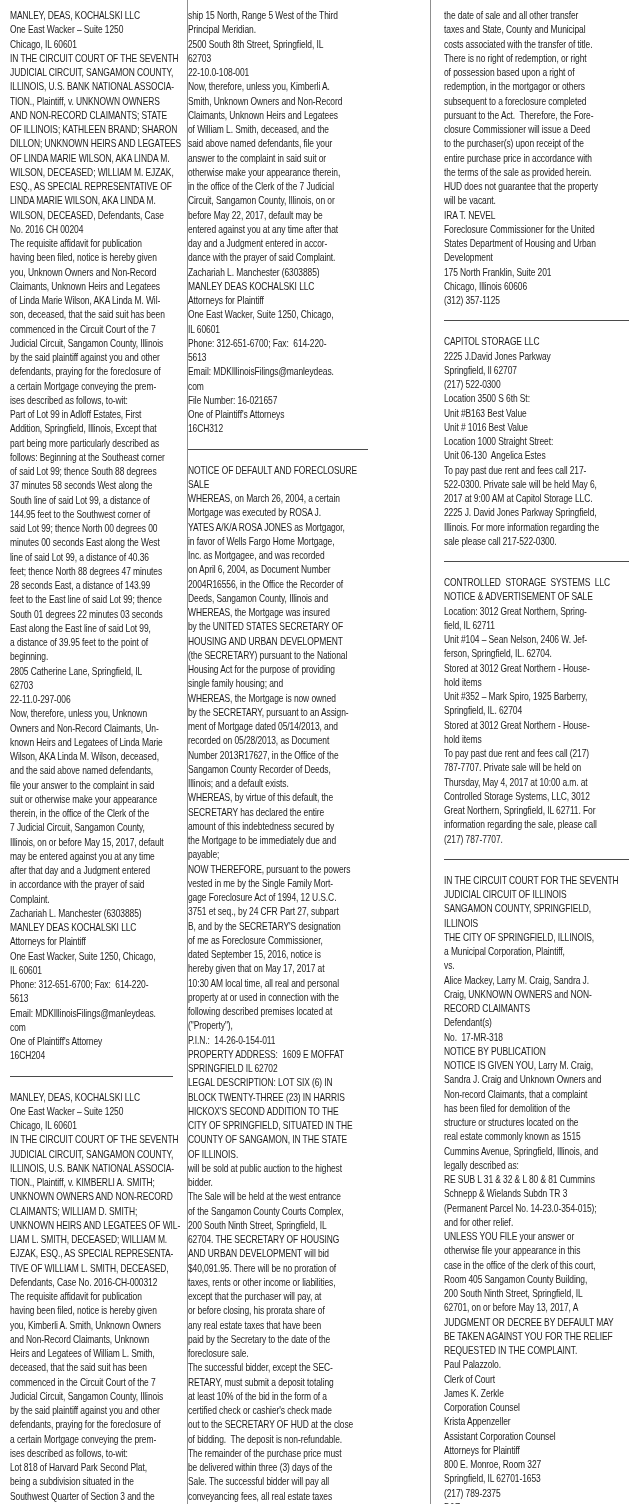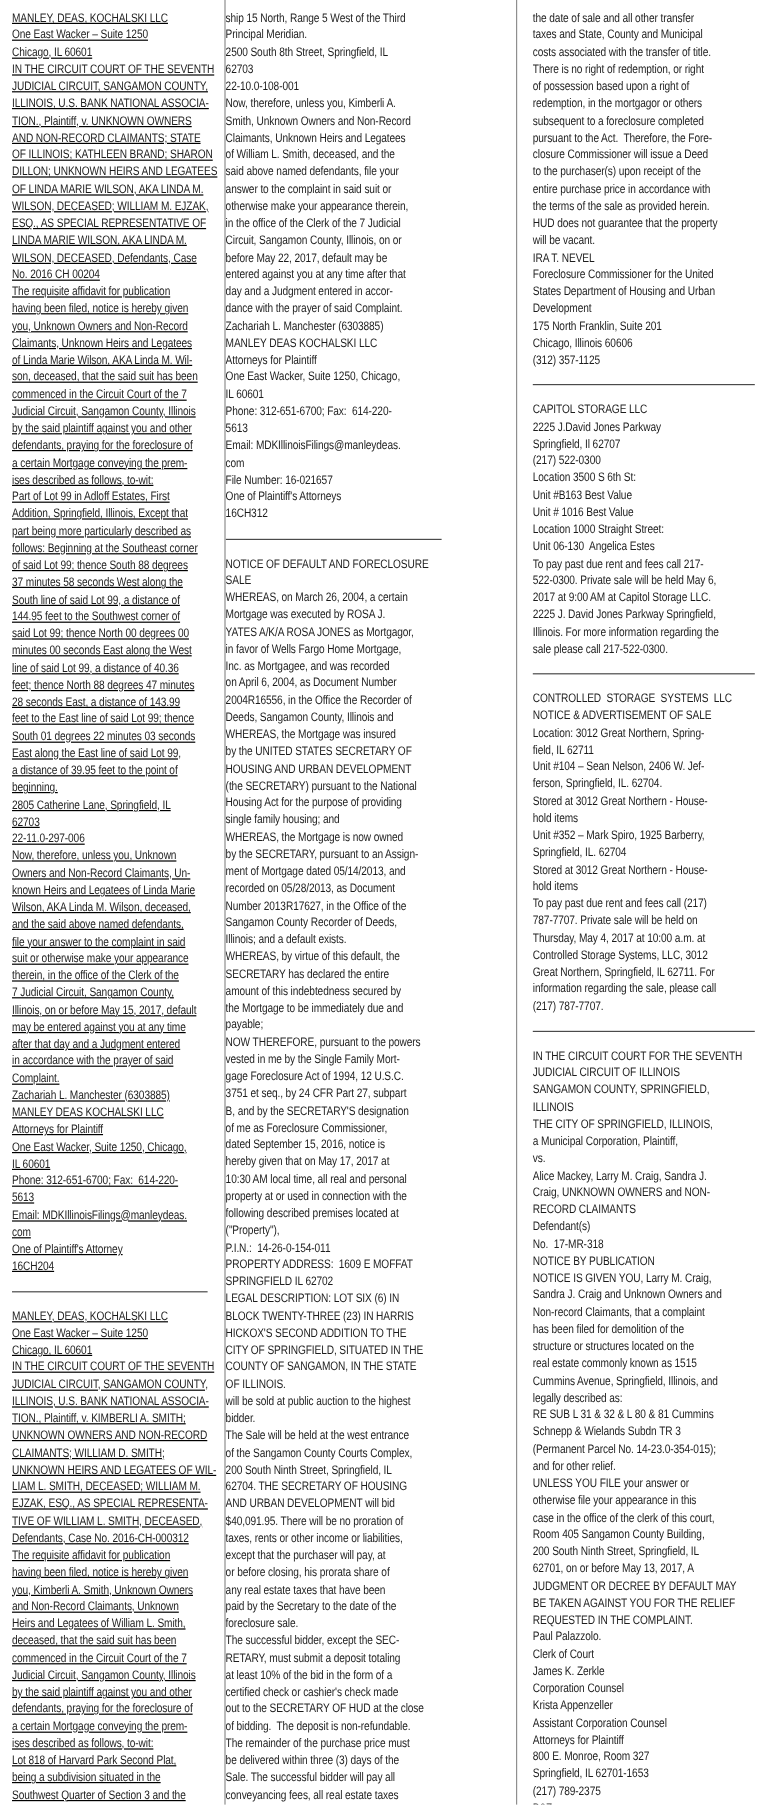--- a/index.html
+++ b/index.html
@@ -18,21 +18,21 @@
     width: 643px;
     height: 1504px;
     background: #ffffff;
   }
   .col {
     box-sizing: border-box;
     padding: 9px 4px 0 10px;
     overflow: hidden;
     height: 1504px;
   }
-  .col-1 { width: 213px; text-decoration: underline; }
+  .col-1 { width: 213px; }
   .col-2 { width: 224px; border-left: 1px solid #8f8f8f; padding-left: 0; }
   .col-3 { width: 243px; border-left: 1px solid #8f8f8f; padding-left: 13px; margin-left: 48px; }
   .notice {
     font-size: 10.3px;
     line-height: 14.25px;
     letter-spacing: -0.1px;
     color: #1d1d1d;
     white-space: pre;
     transform: scaleX(0.82);
     transform-origin: 0 0;

